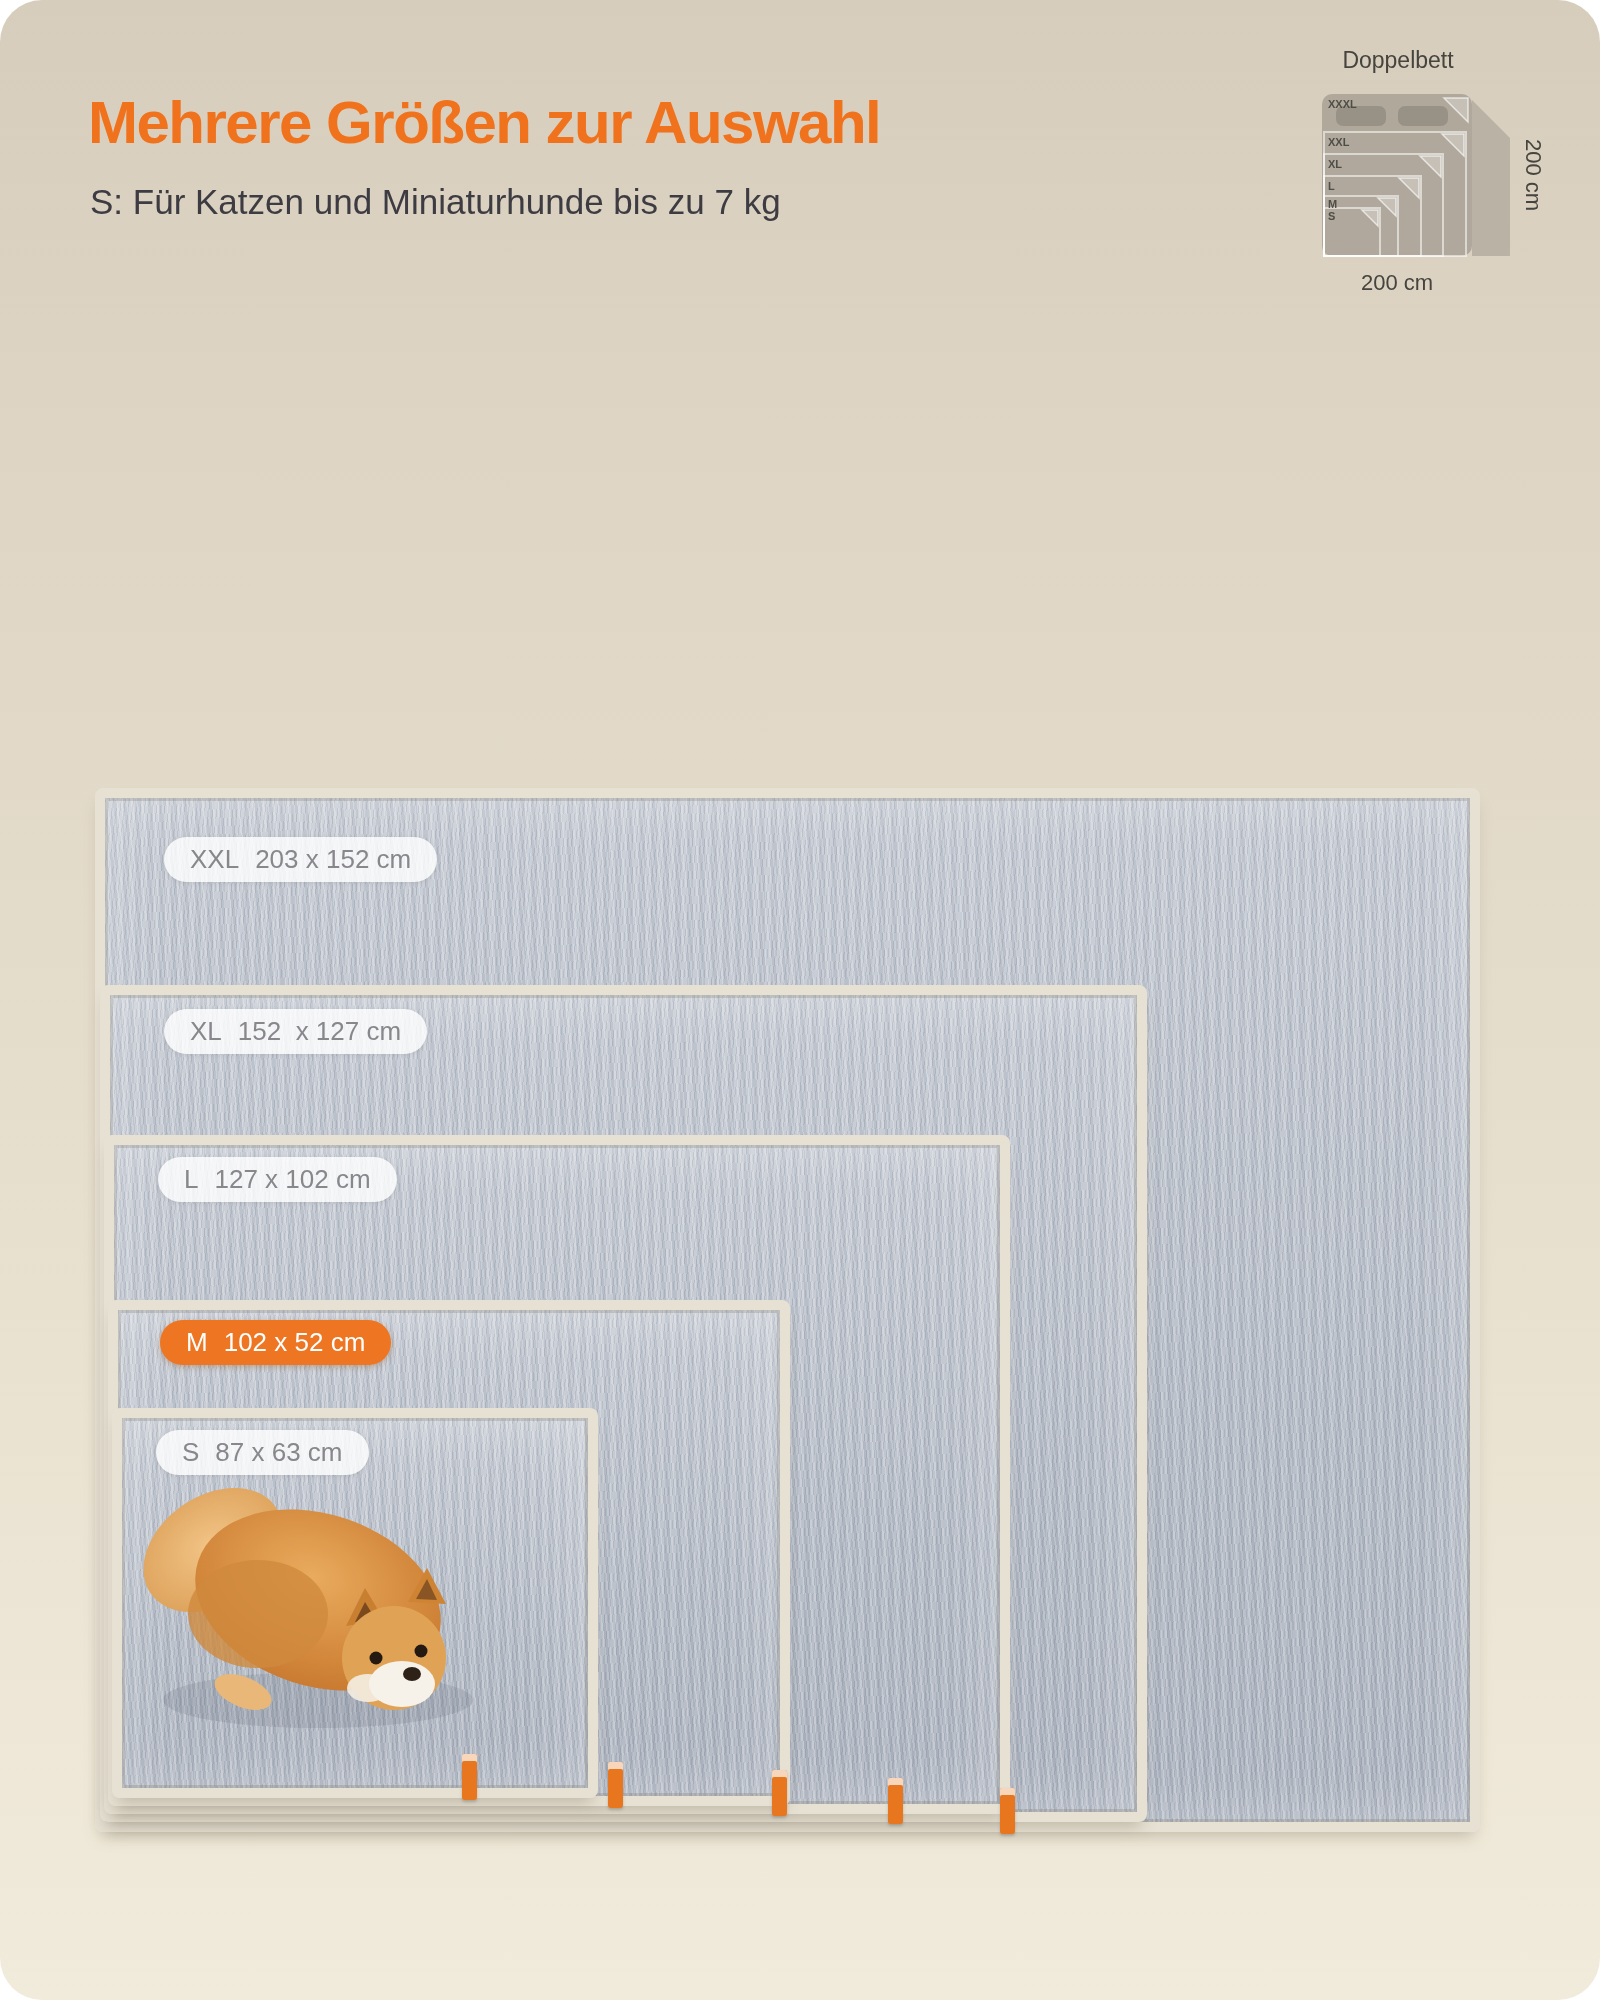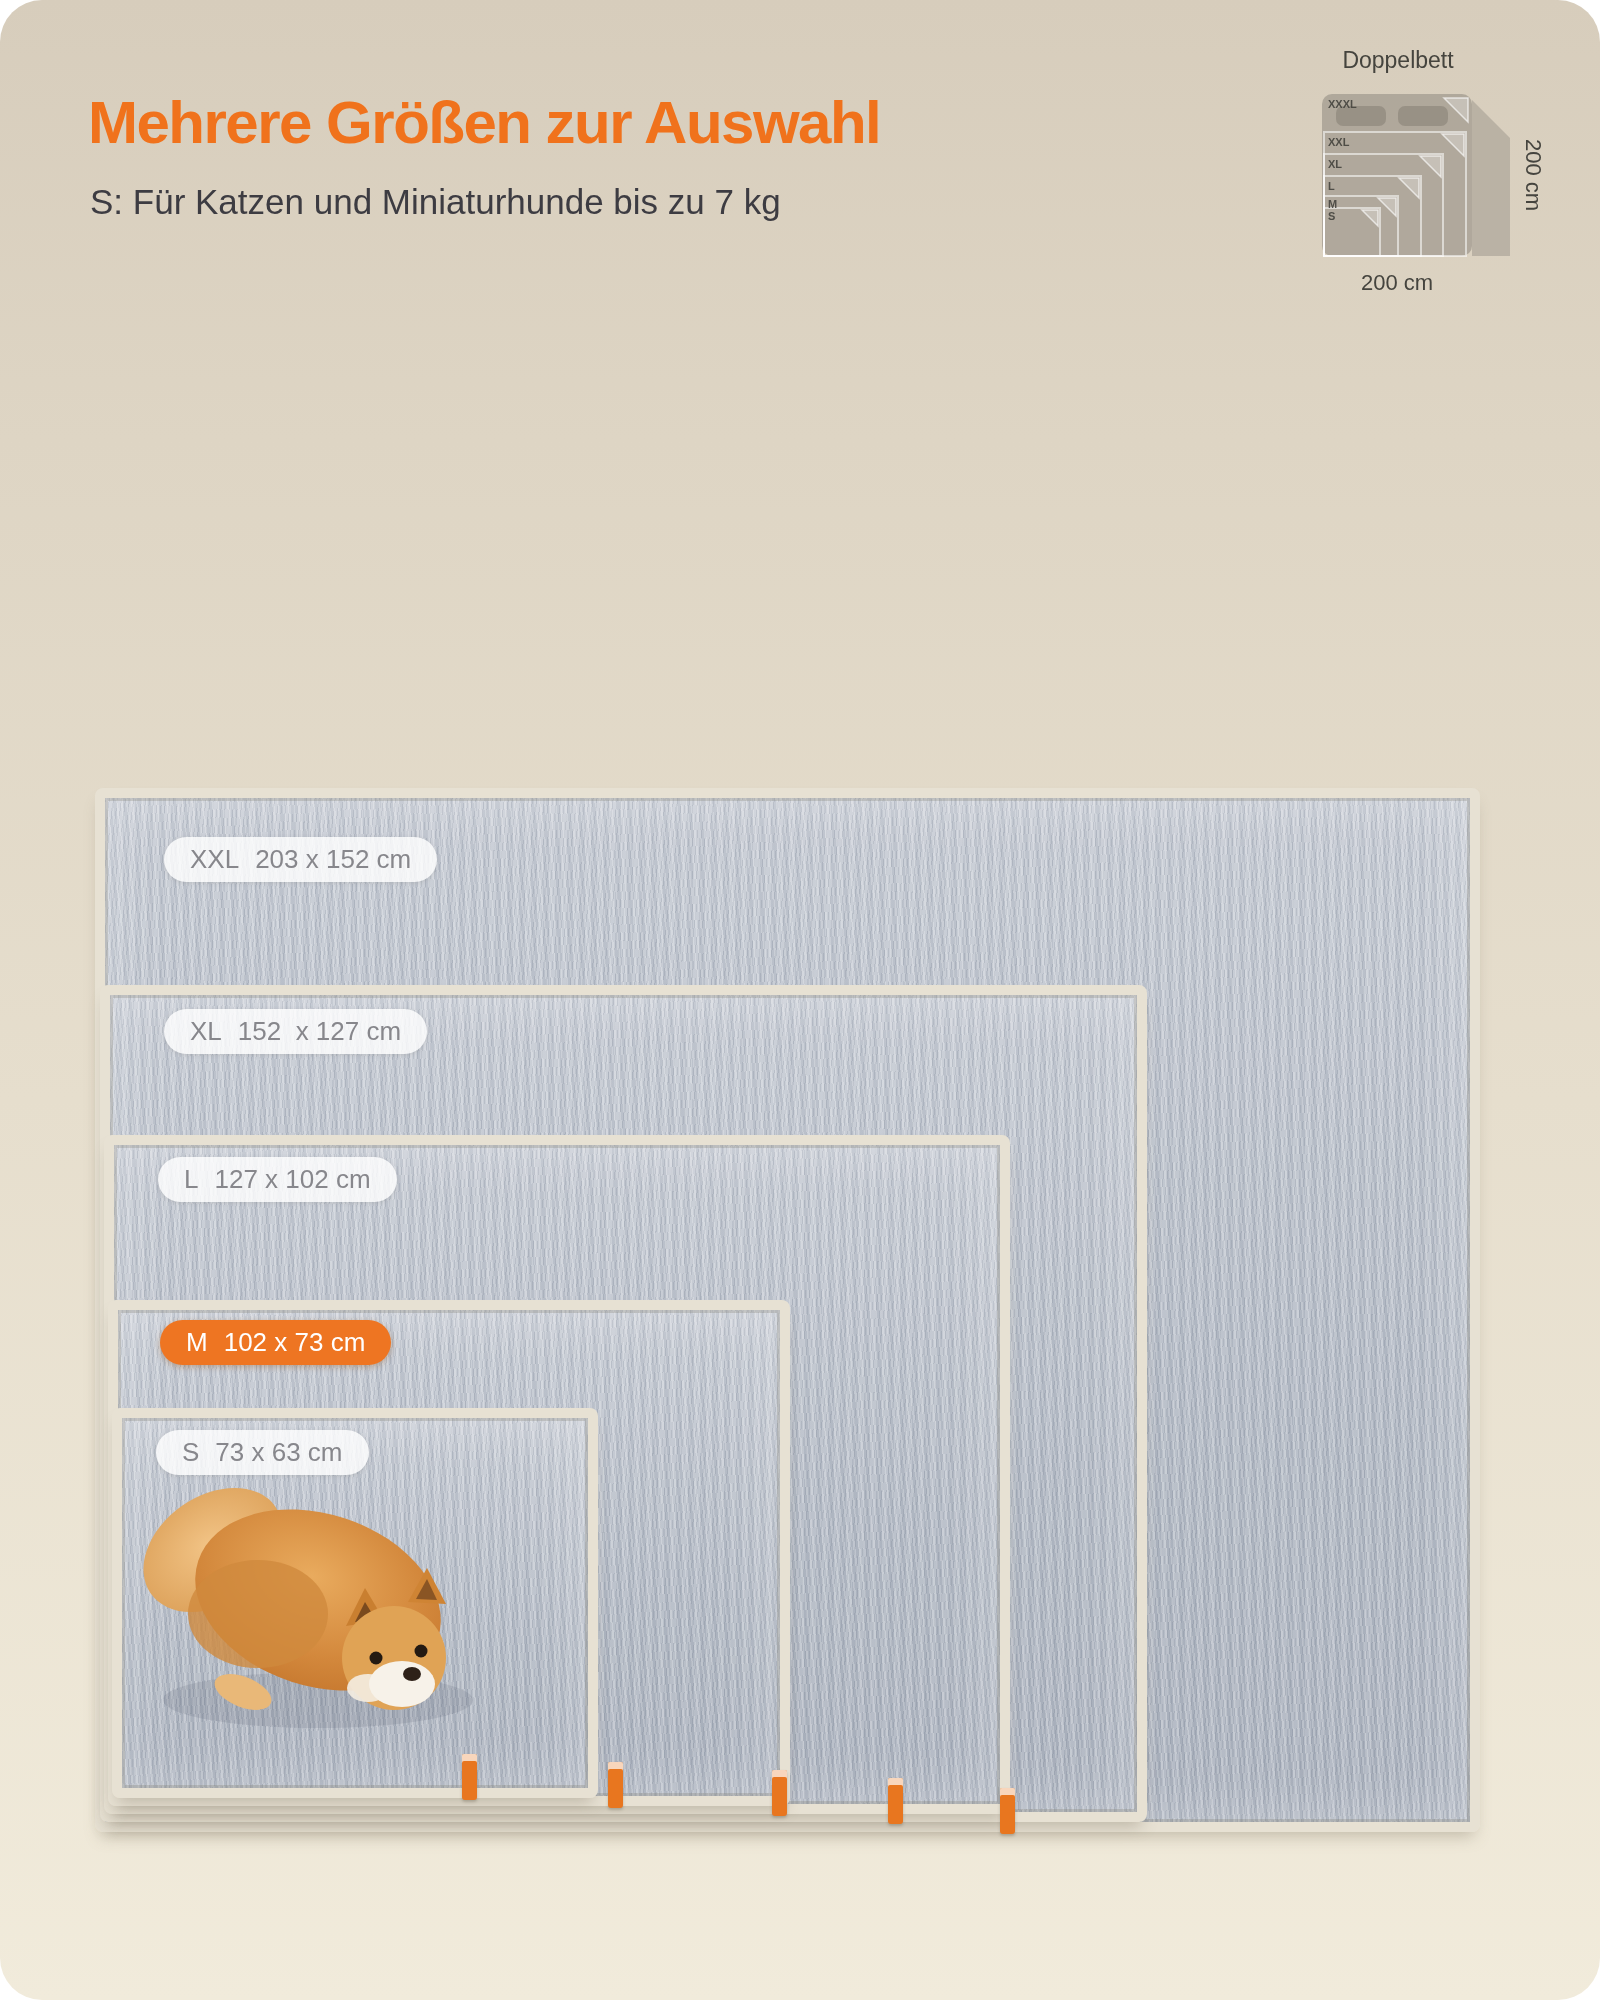--- a/index.html
+++ b/index.html
@@ -178,20 +178,20 @@
     <div class="size-pill" id="pill-xxl">
       <span>XXL</span><span>203 x 152 cm</span>
     </div>
     <div class="size-pill" id="pill-xl">
       <span>XL</span><span>152  x 127 cm</span>
     </div>
     <div class="size-pill" id="pill-l">
       <span>L</span><span>127 x 102 cm</span>
     </div>
     <div class="size-pill highlight" id="pill-m">
-      <span>M</span><span>102 x 73 cm</span>
+      <span>M</span><span>102 x 52 cm</span>
     </div>
     <div class="size-pill" id="pill-s">
-      <span>S</span><span>73 x 63 cm</span>
+      <span>S</span><span>87 x 63 cm</span>
     </div>
 
   </div>
 </div>
 
 </body></html>

